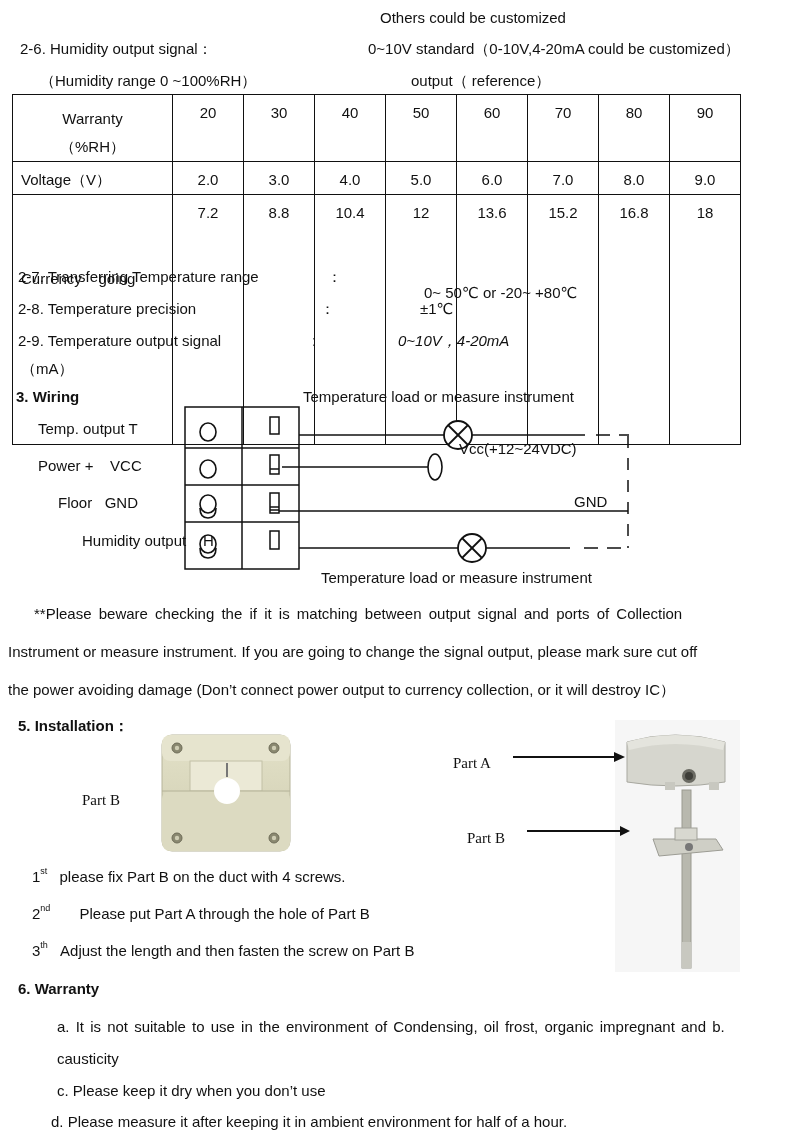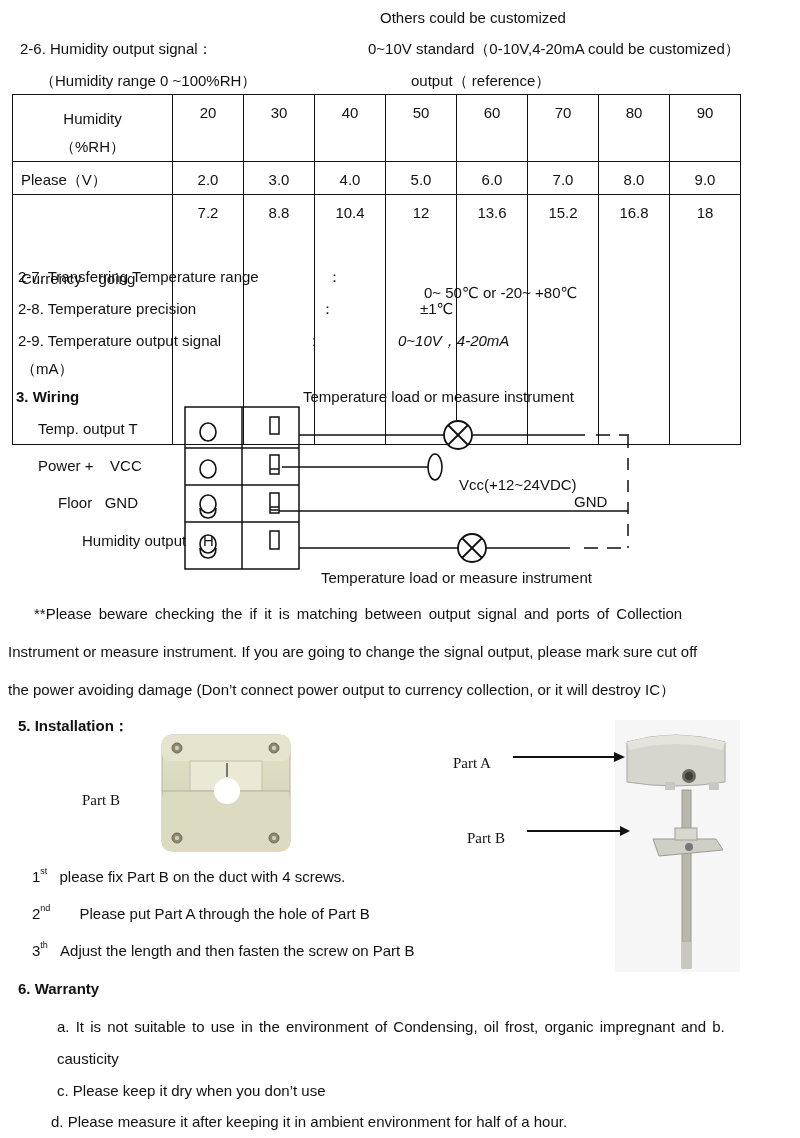--- a/index.html
+++ b/index.html
@@ -44,21 +44,21 @@
       <col style="width:71px">
       <col style="width:71px">
       <col style="width:71px">
       <col style="width:71px">
       <col style="width:71px">
   </colgroup>
   <tbody>
       <tr style="height:64px">
     <td>
       <div style="text-align:center; padding-top:10px; line-height:28px;">
-        <div>Humidity</div>
+        <div>Warranty</div>
         <div>（%RH）</div>
       </div>
     </td>
     <td class="num">
           <div class="cellpad">20</div>
         </td>
     <td class="num">
           <div class="cellpad">30</div>
         </td>
     <td class="num">
@@ -75,21 +75,21 @@
         </td>
     <td class="num">
           <div class="cellpad">80</div>
         </td>
     <td class="num">
           <div class="cellpad">90</div>
         </td>
   </tr>
   <tr style="height:33px">
     <td>
-          <div style="padding:9px 0 0 8px;">Please（V）</div>
+          <div style="padding:9px 0 0 8px;">Voltage（V）</div>
         </td>
     <td class="num">
           <div class="cellpad">2.0</div>
         </td>
     <td class="num">
           <div class="cellpad">3.0</div>
         </td>
     <td class="num">
           <div class="cellpad">4.0</div>
         </td>
@@ -212,21 +212,21 @@
   </g>
   <g stroke="#111" stroke-width="1.8" fill="#fff">
     <circle cx="472" cy="548" r="14"></circle>
     <line x1="462" y1="538" x2="482" y2="558"></line>
     <line x1="482" y1="538" x2="462" y2="558"></line>
   </g>
 
   <ellipse cx="435" cy="467" rx="7" ry="13" fill="#fff" stroke="#111" stroke-width="1.6"></ellipse>
 </svg>
 
-<div class="abs t15" style="left:459px; top:476px;">Vcc(+12~24VDC)</div>
+<div class="abs t15" style="left:459px; top:440px;">Vcc(+12~24VDC)</div>
 <div class="abs t15" style="left:574px; top:493px;">GND</div>
 <div class="abs t15" style="left:321px; top:569px;">Temperature load or measure instrument</div>
 
 <div class="abs t15" style="left:34px; top:605px; word-spacing:3px;">**Please beware checking the if it is matching between output signal and  ports of Collection</div>
 <div class="abs t15" style="left:8px; top:643px;">Instrument or measure instrument. If you are going to change the signal output, please mark sure cut off</div>
 <div class="abs t15" style="left:8px; top:681px;">the power avoiding damage (Don’t connect power output to currency collection, or it will destroy IC）</div>
 
 <div class="abs t15 bold" style="left:18px; top:717px;">5. Installation：</div>
 <div class="abs serif" style="left:82px; top:792px; font-size:15px;">Part B</div>
 

